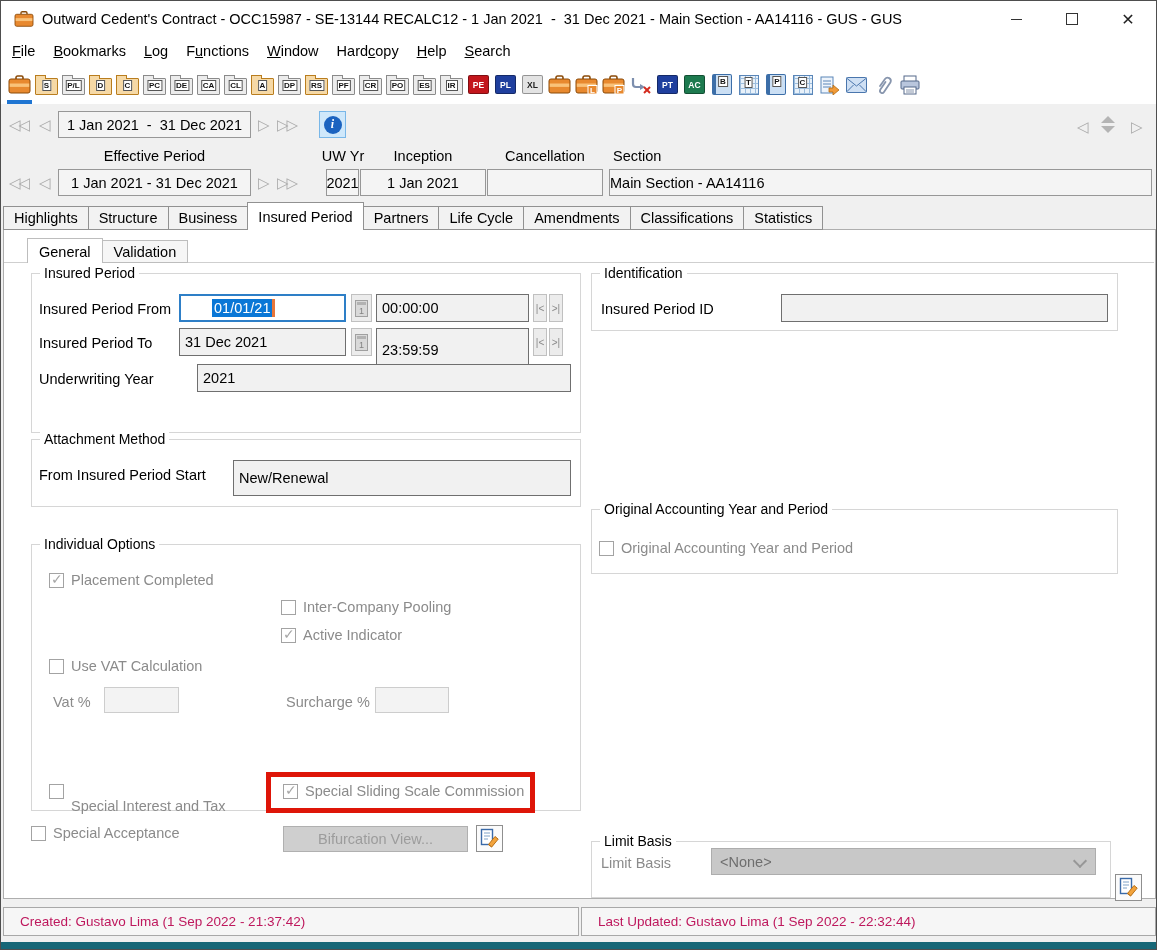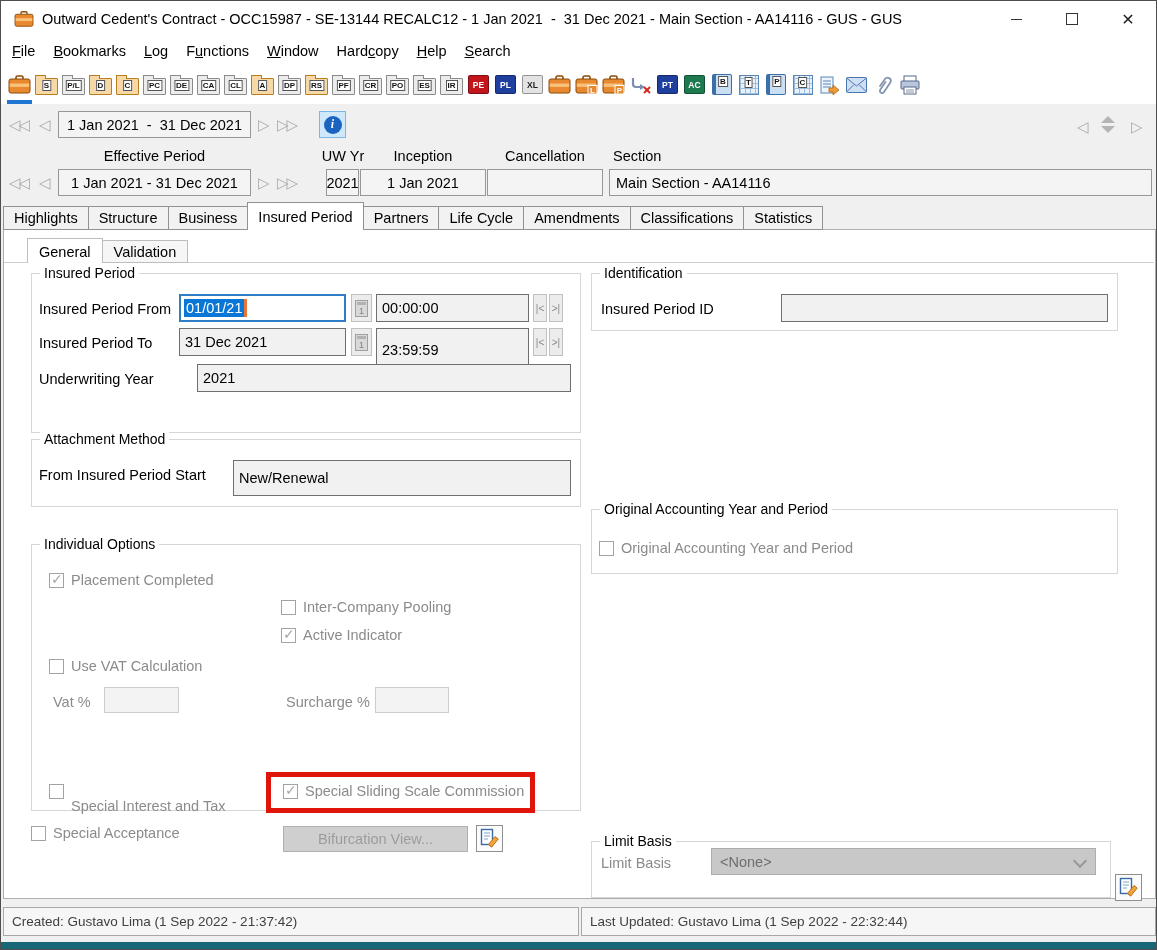--- a/index.html
+++ b/index.html
@@ -27,21 +27,21 @@
   .flabel{position:absolute;top:1px;left:50%;transform:translateX(-50%);background:#fff;border:1px solid #555;
     font-size:8px;font-weight:bold;line-height:9px;padding:0 1px;color:#111;white-space:nowrap;}
   .sq{min-width:17px;height:15px;border:1px solid rgba(0,0,0,.35);border-radius:2px;display:inline-flex;align-items:center;justify-content:center;
     font-size:8.5px;font-weight:bold;padding:1px 1px;}
   .book{width:15px;height:19px;background:#cbdff4;border:1px solid #3c6ea8;border-left:4px solid #3c6ea8;border-radius:2px;position:relative;display:inline-block;}
   .gridic{width:18px;height:18px;border:1px solid #5a86b8;position:relative;display:inline-block;background-color:#e8f1fa;
     background-image:repeating-linear-gradient(90deg,#9dbede 0 1px,transparent 1px 5px),repeating-linear-gradient(0deg,#9dbede 0 1px,transparent 1px 5px);}
   
   .navbox{position:absolute;height:27px;box-sizing:border-box;border:1px solid #979797;background:#f4f4f4;font-size:14.5px;
     display:flex;align-items:center;justify-content:center;color:#000;white-space:pre;}
-  .navbox.left{justify-content:flex-start;padding-left:6px;}
+  .navbox.left{justify-content:flex-start;}
   .arrowtxt{position:absolute;color:#aaa;font-size:15px;line-height:27px;letter-spacing:-2px;cursor:default;}
   .navlabel{position:absolute;font-size:14.5px;color:#000;text-align:center;}
   .info-btn{position:absolute;left:318px;top:110px;width:27px;height:27px;background:#cfe8fb;border:1px solid #79b7e8;
     display:flex;align-items:center;justify-content:center;box-sizing:border-box;}
   .info-circle{width:18px;height:18px;border-radius:50%;background:#1b63c0;color:#fff;font-family:"Liberation Serif",serif;
     font-style:italic;font-weight:bold;font-size:12px;display:flex;align-items:center;justify-content:center;}
   .updown{position:absolute;display:flex;flex-direction:column;gap:3px;align-items:center;}
   .tri-up{width:0;height:0;border-left:7px solid transparent;border-right:7px solid transparent;border-bottom:7px solid #b4b4b4;}
   .tri-down{width:0;height:0;border-left:7px solid transparent;border-right:7px solid transparent;border-top:7px solid #b4b4b4;}
   
@@ -55,39 +55,39 @@
   .subtab-line{position:absolute;left:3px;top:261px;width:1150px;border-top:1px solid #cfcfcf;}
   
   .group{position:absolute;border:1px solid #d6d6d6;box-sizing:border-box;}
   .legend{position:absolute;top:-9px;left:8px;background:#fff;padding:0 4px;font-size:14px;color:#000;white-space:nowrap;}
   .lbl{position:absolute;font-size:14.5px;color:#000;white-space:nowrap;}
   .lbl.gray{color:#8b8b8b;}
   .field{position:absolute;box-sizing:border-box;border:1px solid #6f6f6f;background:#f1f1f1;font-size:14.5px;
     display:flex;align-items:center;padding:0 5px;color:#000;white-space:pre;}
   .field.lite{border-color:#cdcdcd;background:#f3f3f3;}
   .field.focus{border:2px solid #2e7fc7;background:#fff;padding:0 3px;}
-  .selection{background:#0a77d6;color:#fff;padding:1px 2px;}
+  .selection{background:#0a77d6;color:#fff;padding:1px 2px;margin-left:28px;}
   .caret{display:inline-block;width:3px;height:18px;background:#e8763a;}
   .small-btn{position:absolute;box-sizing:border-box;background:#ececec;border:1px solid #c0c0c0;display:flex;align-items:center;justify-content:center;
     color:#8a8a8a;font-size:10px;letter-spacing:0;}
   .cal{width:13px;height:17px;border:1px solid #a0a0a0;background:#d9d9d9;font-size:9px;color:#828282;display:flex;align-items:flex-end;justify-content:center;position:relative;box-sizing:border-box;}
   .cal-top{position:absolute;top:1px;left:1px;right:1px;height:3px;background:#b2b2b2;}
   .cb{position:absolute;width:15px;height:15px;box-sizing:border-box;border:1px solid #a3a3a3;background:#fff;}
   .cb.checked::after{content:"\2713";position:absolute;left:1px;top:-3px;font-size:14px;color:#a6a6a6;}
   .red-box{position:absolute;left:265px;top:771px;width:269px;height:41px;border:5px solid #de1508;box-sizing:border-box;z-index:5;}
   .btn-disabled{position:absolute;box-sizing:border-box;background:#cfcfcf;border:1px solid #b0b0b0;color:#9c9c9c;font-size:14.5px;
     display:flex;align-items:center;justify-content:center;}
   .icon-btn{position:absolute;width:27px;height:27px;box-sizing:border-box;background:#fbfbfb;border:1px solid #8f8f8f;
     display:flex;align-items:center;justify-content:center;}
   .dropdown{position:absolute;box-sizing:border-box;background:#c8c8c8;border:1px solid #adadad;color:#6e6e6e;font-size:14.5px;
     display:flex;align-items:center;padding:0 8px;text-align:center;}
   .chev{position:absolute;right:10px;width:8px;height:8px;border-right:2px solid #979797;border-bottom:2px solid #979797;transform:rotate(45deg);top:7px;}
   
   .status-panel{position:absolute;box-sizing:border-box;border:1px solid #a8a8a8;background:#f6f6f6;font-size:13.5px;
-    display:flex;align-items:center;padding:0 8px;color:#404040;white-space:pre;}
+    display:flex;align-items:center;padding:0 16px;color:#be185d;white-space:pre;}
   .bottom-strip{position:absolute;left:0;right:0;bottom:0;height:7px;background:#176777;}
 </style>
 </head>
 <body>
 
 <div id="window">
 
   <div class="titlebar">
     <span class="title-icon">
       <svg width="20" height="18" viewBox="0 0 23 21">

